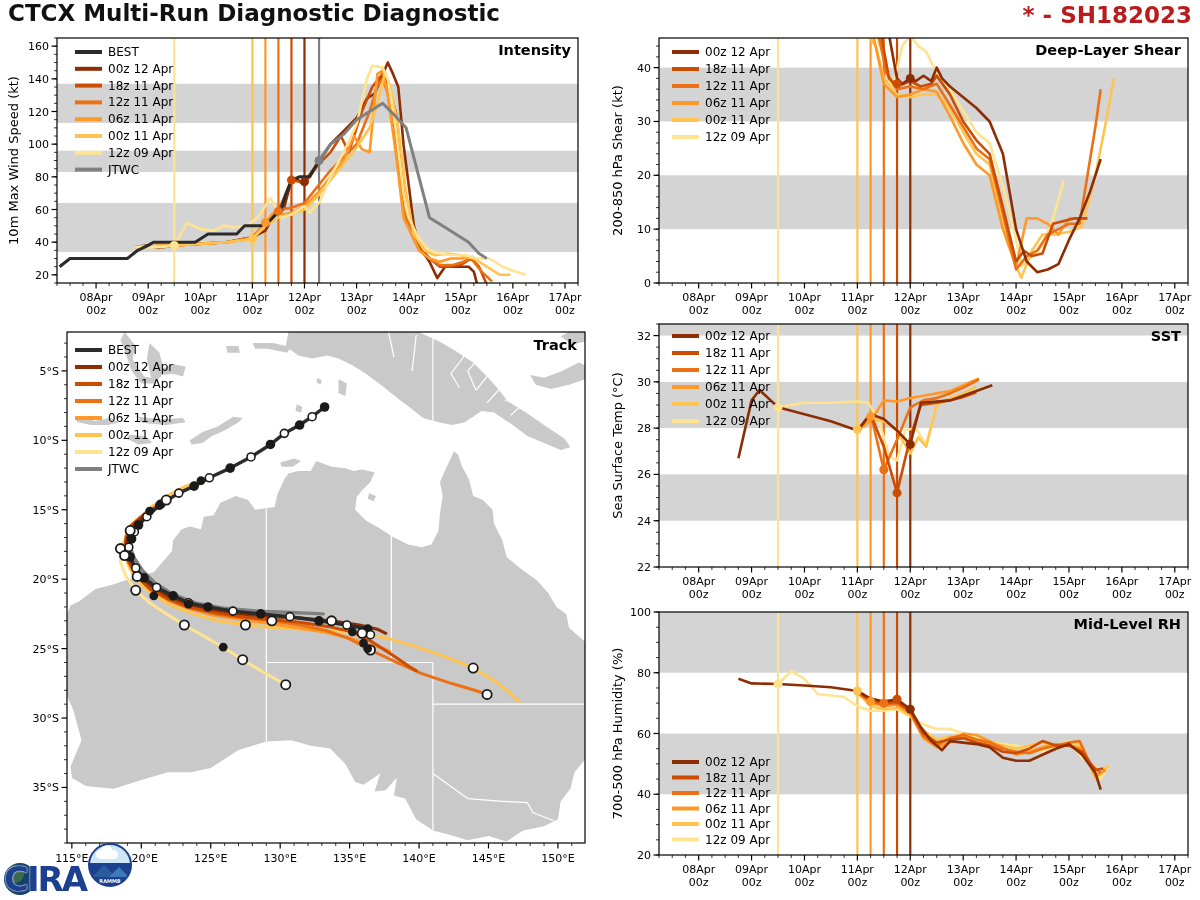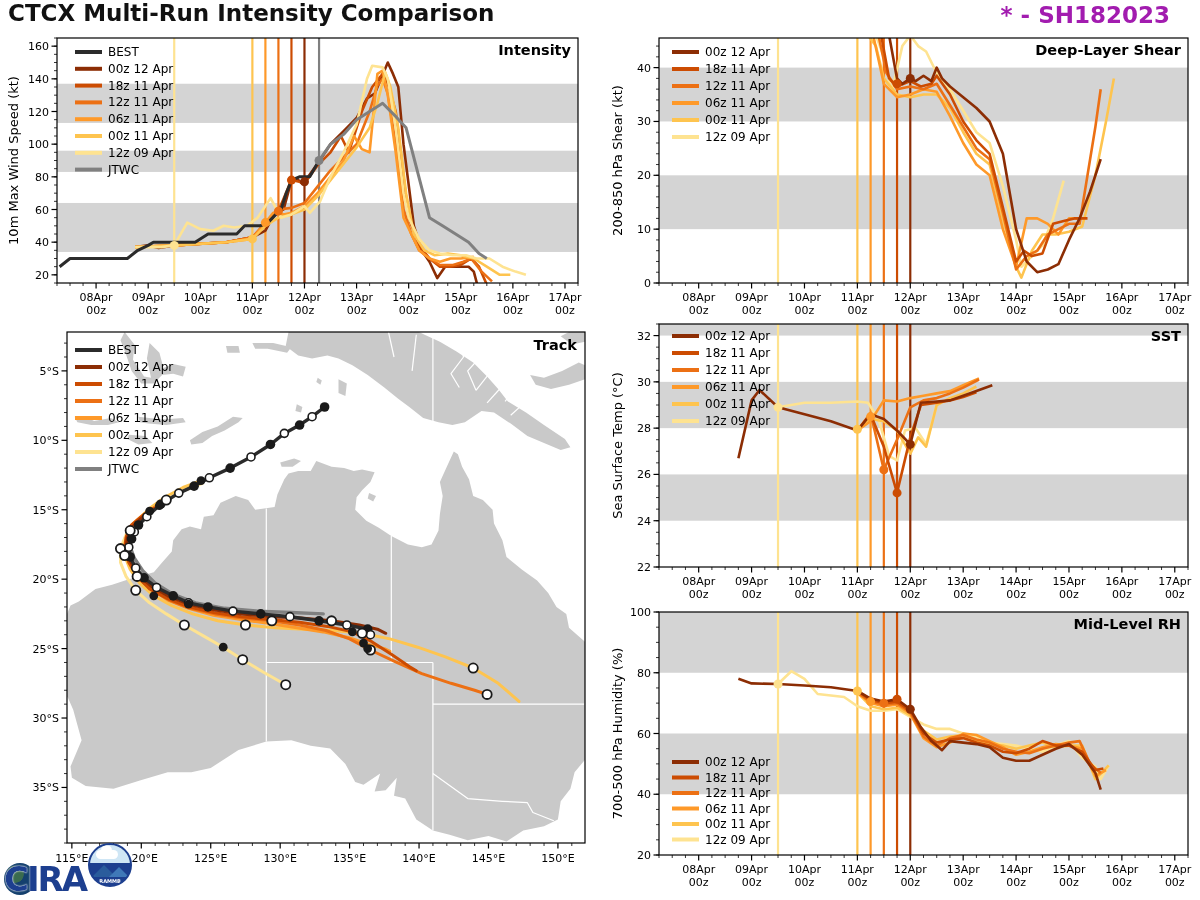--- a/index.html
+++ b/index.html
@@ -1,19 +1,19 @@
 <!DOCTYPE html>
 <html><head>
 <meta charset="utf-8">
 <style>
   html,body{margin:0;padding:0;background:#fff;}
   #fig{position:relative;width:1200px;height:900px;background:#fff;overflow:hidden;
        font-family:"DejaVu Sans","Liberation Sans",sans-serif;}
   #main-title{position:absolute;left:8px;top:0px;font-size:23px;font-weight:700;color:#111;}
-  #storm-id{position:absolute;right:30px;top:2px;font-size:23px;font-weight:700;color:#a21caf;}
+  #storm-id{position:absolute;right:8px;top:2px;font-size:23px;font-weight:700;color:#b91c1c;}
   #chart-svg{position:absolute;left:0;top:0;}
   #logo{position:absolute;left:4px;bottom:2px;display:flex;align-items:center;gap:2px;}
   #cira-wrap{position:relative;height:38px;display:flex;align-items:center;margin-top:29px;}
   #cira-globe{position:absolute;left:0;top:3px;width:32px;height:32px;border-radius:50%;
       background:radial-gradient(circle at 35% 35%, #3a6b4f 0 28%, #14406e 30% 70%, #0a2a50 100%);}
   #cira-text{position:relative;font-size:34px;font-weight:800;color:#1d3f8f;letter-spacing:-2px;
       text-shadow:0 0 1px #fff,0 0 2px #fff;}
   #rammb-badge{position:relative;width:40px;height:40px;border-radius:50%;
       background:linear-gradient(#cfe6f5 0 45%, #1d3f8f 45% 100%);border:2px solid #1d3f8f;overflow:hidden;}
   #rammb-cloud{position:absolute;left:6px;top:5px;width:22px;height:9px;border-radius:9px;background:#fff;}
@@ -21,21 +21,21 @@
   #rammb-mtn{position:absolute;left:2px;bottom:8px;width:0;height:0;
       border-left:12px solid transparent;border-right:12px solid transparent;border-bottom:12px solid #2a5c9c;}
   #rammb-mtn2{position:absolute;right:1px;bottom:8px;width:0;height:0;
       border-left:10px solid transparent;border-right:10px solid transparent;border-bottom:10px solid #3f78b8;}
   #rammb-text{position:absolute;left:0;right:0;bottom:1px;text-align:center;font-size:5px;font-weight:700;color:#fff;}
 </style>
 </head>
 <body>
 
 <div id="fig">
-  <div id="main-title">CTCX Multi-Run Intensity Comparison</div>
+  <div id="main-title">CTCX Multi-Run Diagnostic Diagnostic</div>
   <div id="storm-id">* - SH182023</div>
   <svg id="chart-svg" width="1200" height="900">
       <g>
         <clipPath id="clip-intensity">
           <rect x="57" y="38" width="521" height="245"></rect>
         </clipPath>
         <rect x="57" y="202.96666666666667" width="521" height="49" fill="#d4d4d4"></rect>
         <rect x="57" y="150.7" width="521" height="21.23333333333335" fill="#d4d4d4"></rect>
         <rect x="57" y="83.73333333333332" width="521" height="39.20000000000002" fill="#d4d4d4"></rect>
         <line x1="174.22500000000002" y1="38" x2="174.22500000000002" y2="283" stroke="#fee391" stroke-width="2.2"></line>

